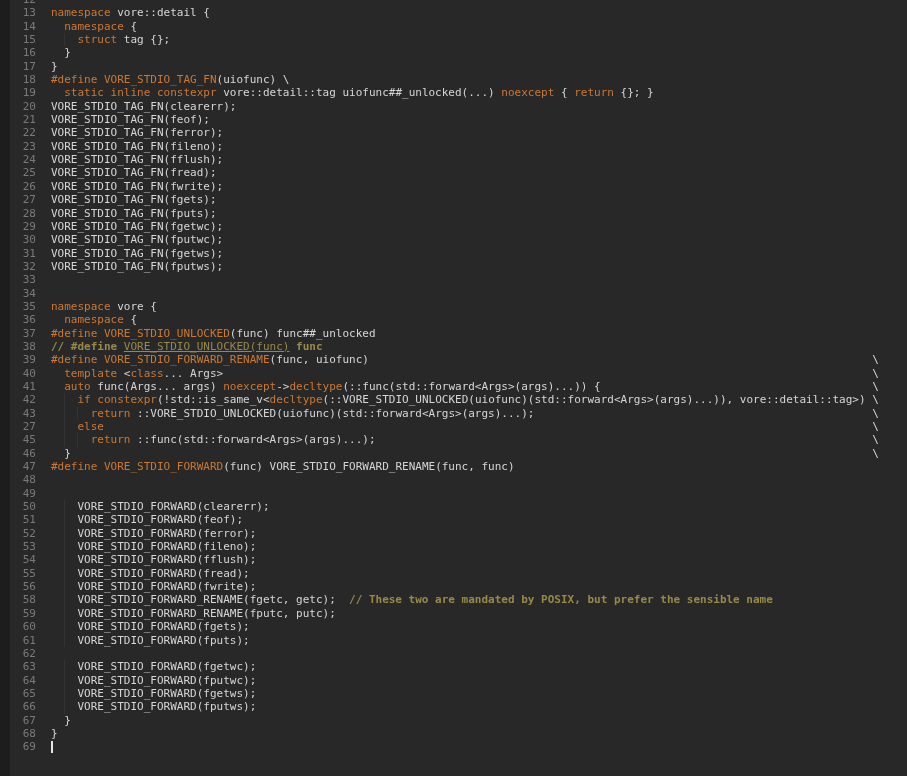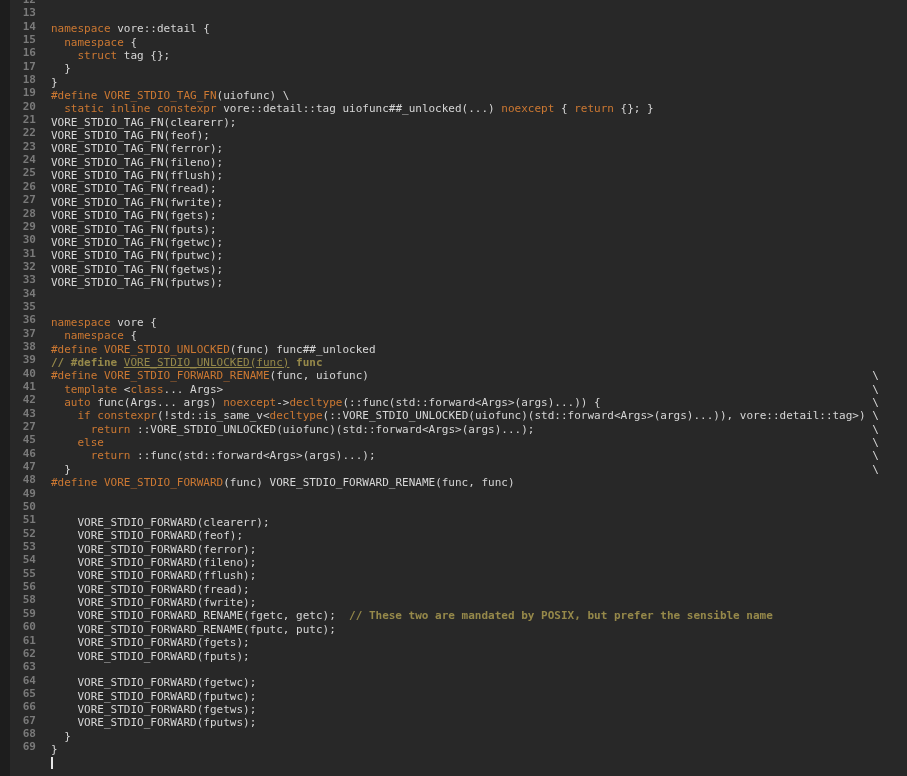--- a/index.html
+++ b/index.html
@@ -34,27 +34,25 @@
     line-height: 13.35px;
     font-size: 11px;
     white-space: pre;
   }
   .ln {
     flex: none;
     width: 36px;
     text-align: right;
     color: var(--lnum, #7a7a7a);
     user-select: none;
-    font-weight: bold;
   }
   .code {
     position: relative;
     margin-left: 15px;
     color: var(--plain, #d6d6d6);
-    margin-top: 16px;
   }
   .seg-k  { color: var(--kw, #cc7832); }
   .seg-p  { color: var(--plain, #d6d6d6); }
   .seg-c  { color: var(--com, #96894a); font-weight: bold; }
   .seg-cu { color: var(--com, #96894a); text-decoration: underline; }
   .guide {
     position: absolute;
     top: 0;
     width: 1px;
     height: 100%;

